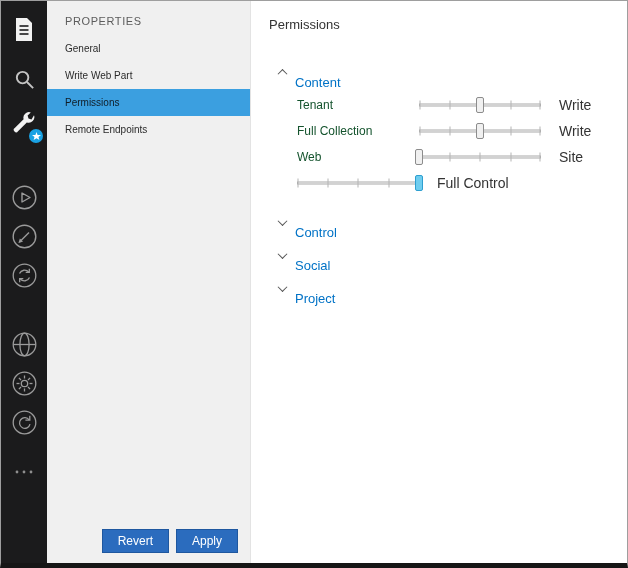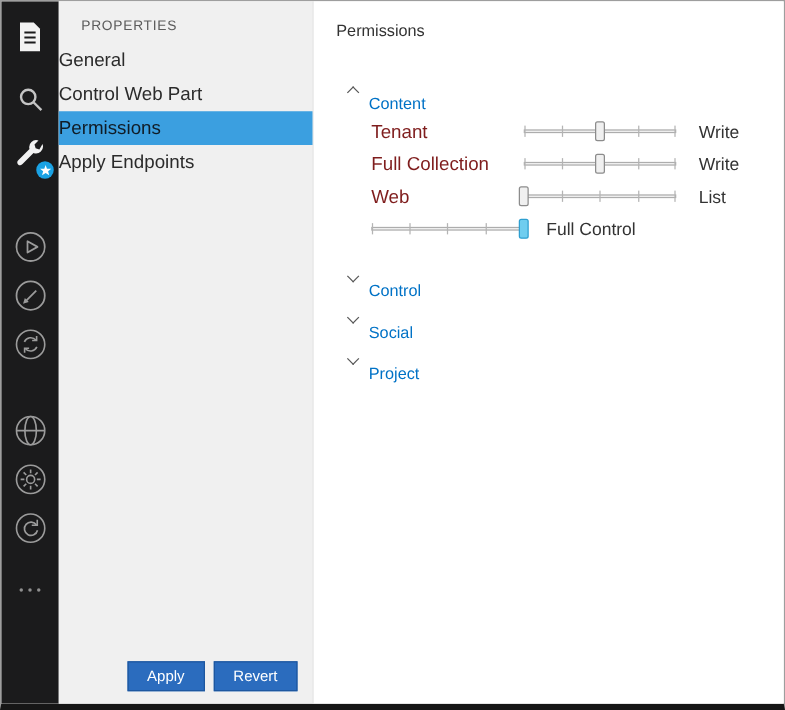--- a/index.html
+++ b/index.html
@@ -15,38 +15,38 @@
     display:flex; flex-direction:column; align-items:center;
   }
   .side-btn { position:relative; width:30px; height:28px; display:flex; align-items:center; justify-content:center; cursor:pointer; }
   .badge {
     position:absolute; right:-4px; bottom:-4px; width:14px; height:14px; border-radius:50%;
     background:#1aa2e4; display:flex; align-items:center; justify-content:center;
   }
   
   .props { width:204px; background:#f0f0f0; flex-shrink:0; position:relative; border-right:1px solid #e3e3e3; }
   .props-header { font-size:11px; color:#5c5c5c; letter-spacing:.6px; padding:14px 0 8px 18px; }
-  .props-item { height:27px; line-height:27px; font-size:15px; color:#2b2b2b; cursor:pointer; white-space:nowrap; }
+  .props-item { height:27px; line-height:27px; padding-left:18px; font-size:10px; color:#2b2b2b; cursor:pointer; white-space:nowrap; }
   .props-item.selected { background:#3b9fe0; color:#101c26; }
   .props-buttons { position:absolute; bottom:10px; right:12px; display:flex; gap:7px; }
   .btn {
     background:#2b6cbe; border:1px solid #1e579f; color:#fff; font-size:12px;
     padding:4px 15px; cursor:pointer; font-family:inherit;
   }
   
   .main { flex:1; background:#fff; position:relative; overflow:hidden; }
   .main-title { padding:16px 0 0 18px; font-size:13px; color:#333; }
   .section-header { display:flex; align-items:center; padding-left:28px; height:20px; cursor:pointer; }
   .chev { width:7px; height:7px; border-right:1.6px solid #555; border-bottom:1.6px solid #555; display:inline-block; flex-shrink:0; }
   .chev.up   { transform:rotate(-135deg) translate(-1px,-1px); }
   .chev.down { transform:rotate(45deg) translate(-1px,-1px); }
   .section-label { color:#0072c6; font-size:13px; margin-left:9px;margin-top:20px; }
   .rows { margin-top:10px; }
   .perm-row { display:flex; align-items:center; height:26px; padding-left:46px; }
-  .perm-label { width:122px; font-size:15px; color:#7f1d1d; flex-shrink:0; }
+  .perm-label { width:122px; font-size:12px; color:#14532d; flex-shrink:0; }
   .slider { position:relative; width:122px; height:18px; margin-right:18px; flex-shrink:0; cursor:pointer; }
   .track {
     position:absolute; left:0; right:0; top:50%; height:3px; transform:translateY(-50%);
     background:#f7f7f7; border:1px solid #adadad;
   }
   .tick { position:absolute; top:50%; transform:translate(-50%,-50%); width:1px; height:9px; background:#b4b4b4; }
   .thumb {
     position:absolute; top:50%; transform:translate(-50%,-50%);
     width:8px; height:16px; background:#f0f0f0; border:1px solid #8c8c8c; border-radius:2px; cursor:pointer;
   }
@@ -139,26 +139,26 @@
         <circle cx="3" cy="4" r="1.4" fill="#8f8f8f"></circle>
         <circle cx="10" cy="4" r="1.4" fill="#8f8f8f"></circle>
         <circle cx="17" cy="4" r="1.4" fill="#8f8f8f"></circle>
       </svg>
     </div>
   </div>
 
   <div class="props">
     <div class="props-header">PROPERTIES</div>
     <div class="props-item">General</div>
-    <div class="props-item">Control Web Part</div>
+    <div class="props-item">Write Web Part</div>
     <div class="props-item selected">Permissions</div>
-    <div class="props-item">Apply Endpoints</div>
+    <div class="props-item">Remote Endpoints</div>
     <div class="props-buttons">
+      <button class="btn">Revert</button>
       <button class="btn">Apply</button>
-      <button class="btn">Revert</button>
     </div>
   </div>
 
   <div class="main">
     <div class="main-title">Permissions</div>
 
     <div class="section-header mt30">
       <span class="chev up"></span>
       <span class="section-label">Content</span>
     </div>
@@ -197,21 +197,21 @@
         <span class="perm-label">Web</span>
         <div class="slider">
           <div class="track"></div>
           <span class="tick" style="left:1%"></span>
           <span class="tick" style="left:25%"></span>
           <span class="tick" style="left:50%"></span>
           <span class="tick" style="left:75%"></span>
           <span class="tick" style="left:99%"></span>
           <div class="thumb" style="left: 0%;"></div>
         </div>
-        <span class="perm-value">List</span>
+        <span class="perm-value">Site</span>
       </div>
 
       <div class="perm-row">
         <div class="slider">
           <div class="track"></div>
           <span class="tick" style="left:1%"></span>
           <span class="tick" style="left:25%"></span>
           <span class="tick" style="left:50%"></span>
           <span class="tick" style="left:75%"></span>
           <span class="tick" style="left:99%"></span>

